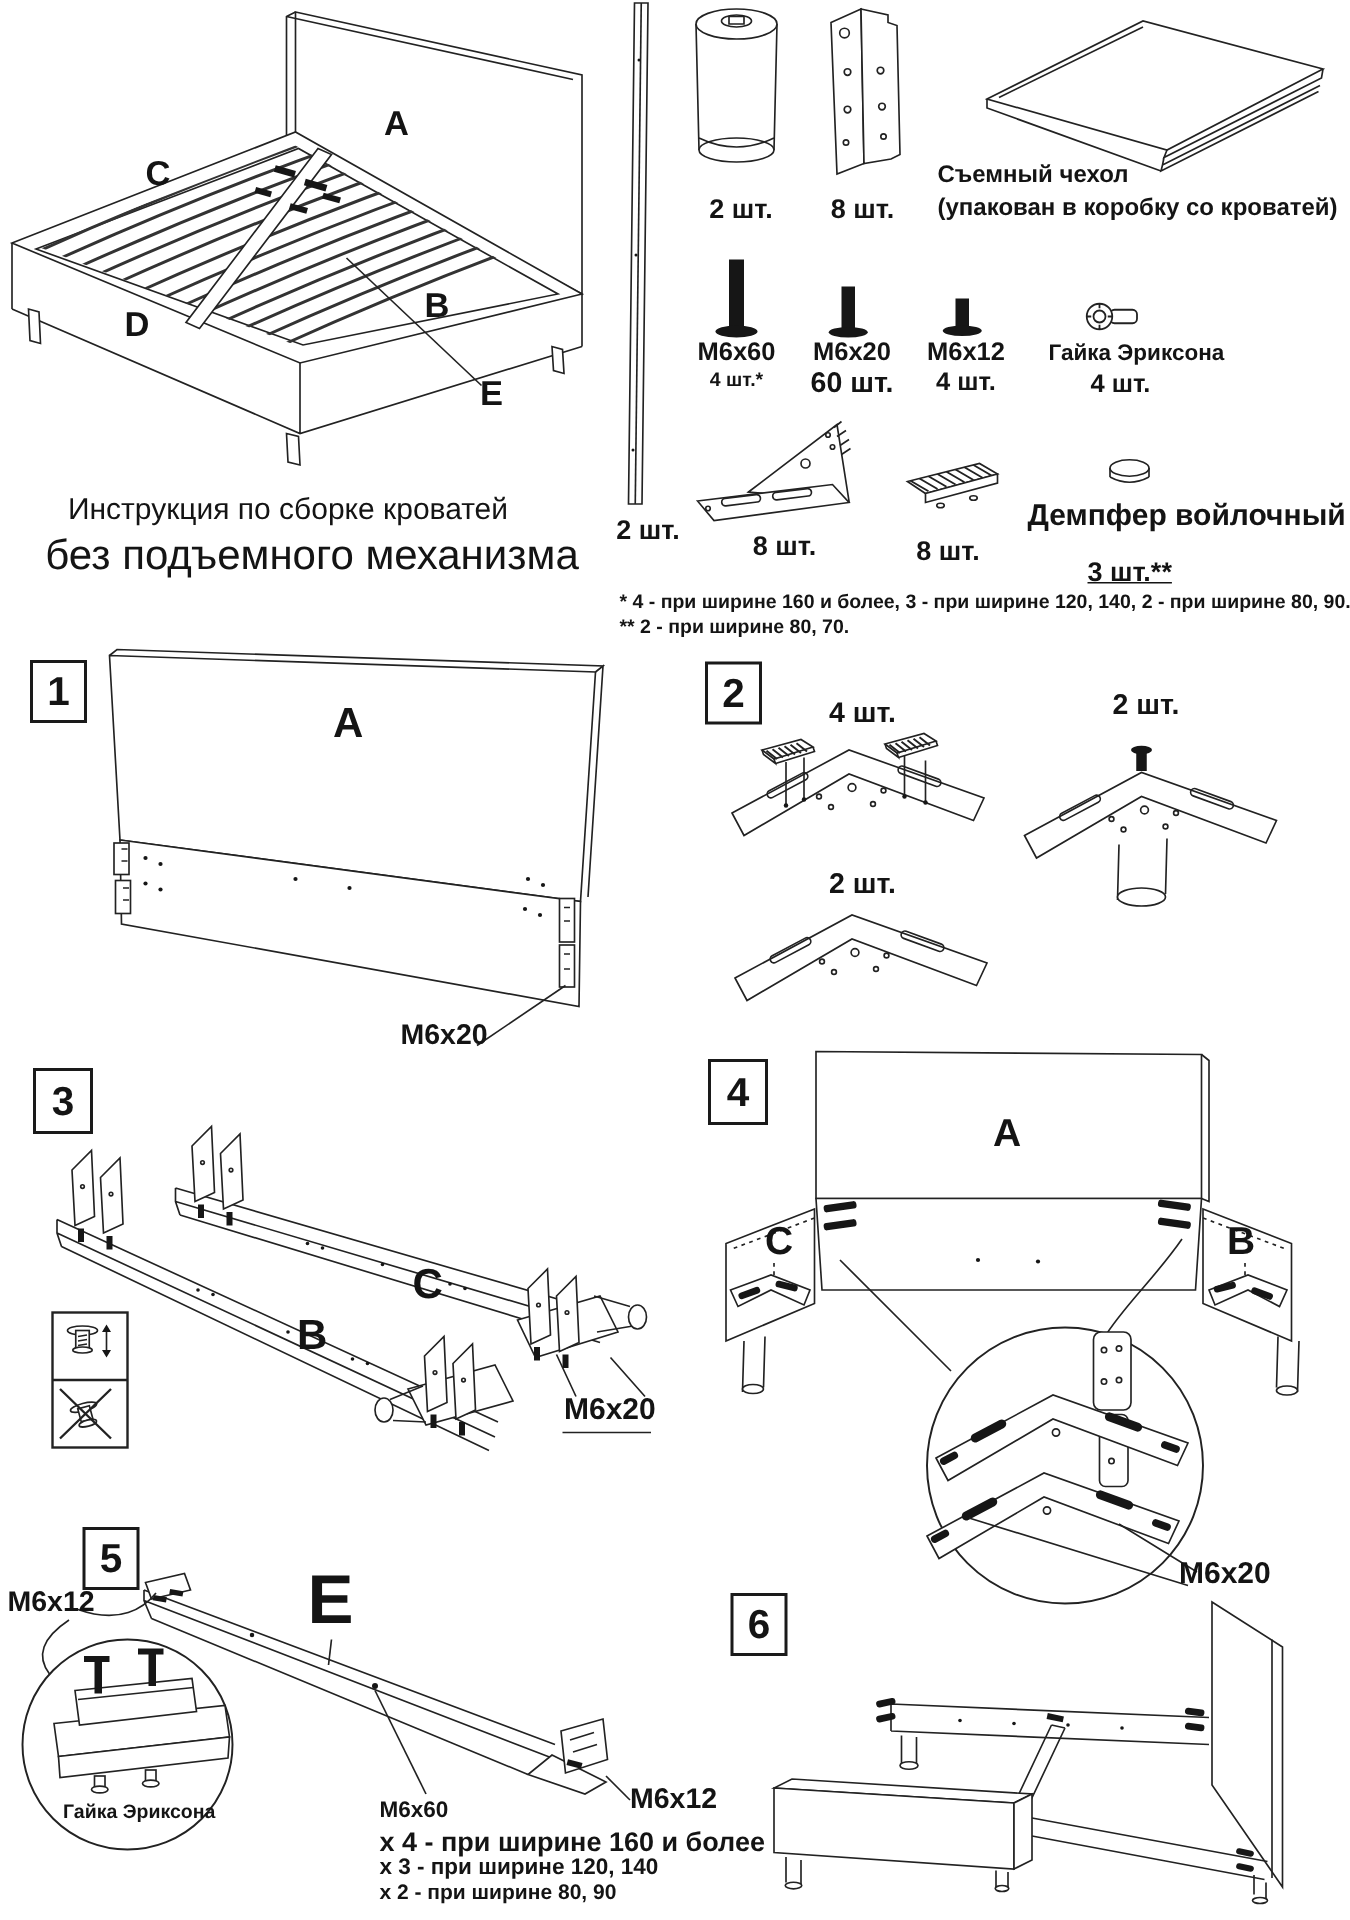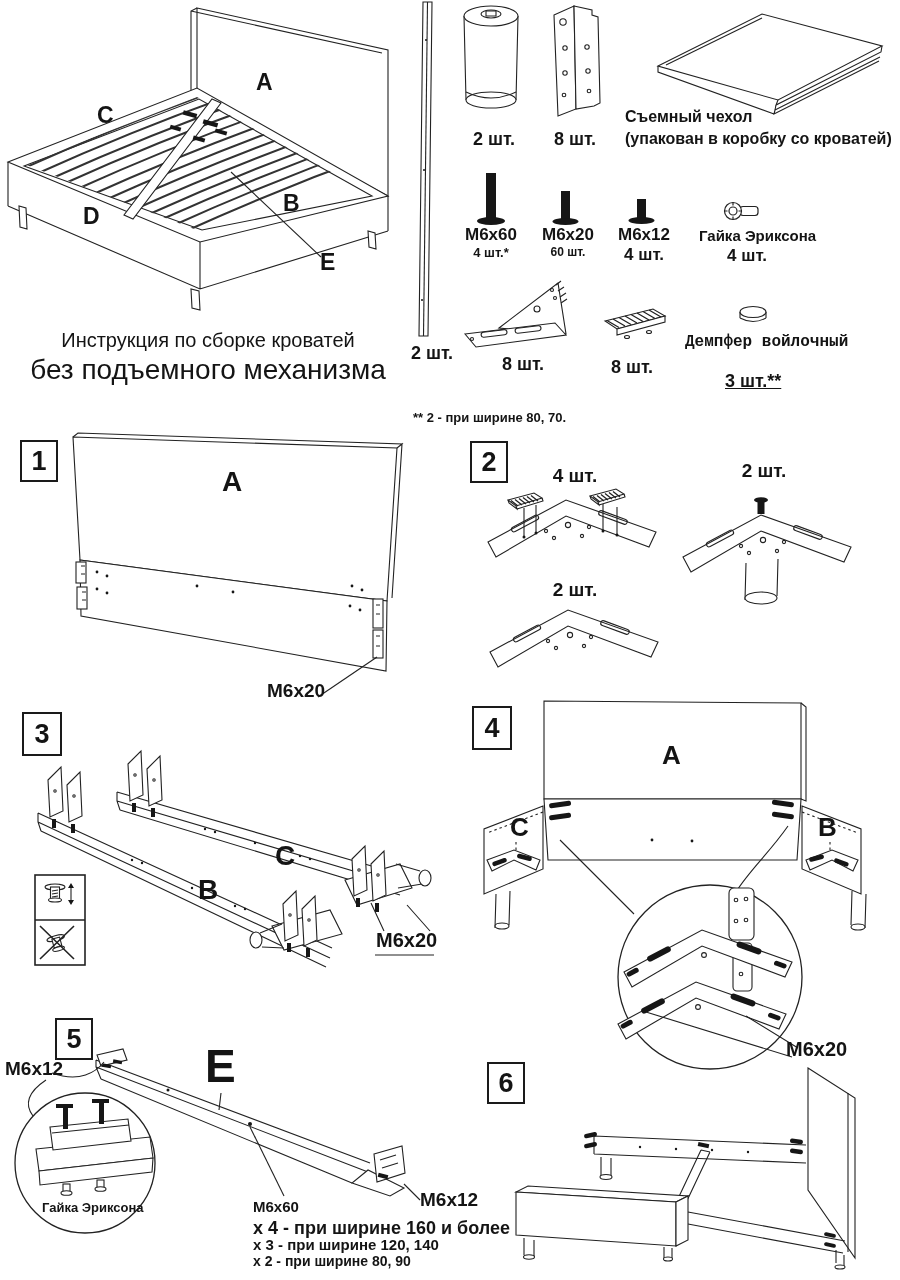--- a/index.html
+++ b/index.html
@@ -366,49 +366,50 @@
     <polygon points="516,1192 676,1202 688,1196 528,1186" fill="#fff"></polygon>
     <polygon points="516,1192 676,1202 676,1246 516,1235" fill="#fff"></polygon>
     <polygon points="676,1202 688,1196 688,1240 676,1246" fill="#fff"></polygon>
     <path d="M524,1238 L524,1255 M534,1240 L534,1257"></path>
         <ellipse cx="529" cy="1257" rx="5.5" ry="2.2" fill="#fff"></ellipse>
     <path d="M664,1247 L664,1258 M672,1248 L672,1259"></path>
         <ellipse cx="668" cy="1259" rx="4.5" ry="2" fill="#fff"></ellipse>
   </g>
 </svg>
 
-  <div class="lbl reg ctr" style="left:30px;top:330px;width:356px;font-size:20px;text-align:center;">Инструкция по сборке кроватей</div>
+  <div class="lbl reg ctr" style="left:14px;top:330px;width:356px;font-size:20px;text-align:center;">Инструкция по сборке кроватей</div>
   <div class="lbl reg ctr" style="left:30px;top:355px;width:356px;font-size:28px;">без подъемного механизма</div>
 
   <div class="lbl" style="left:256px;top:70px;font-size:23px;">A</div>
   <div class="lbl" style="left:283px;top:191px;font-size:23px;">B</div>
   <div class="lbl" style="left:97px;top:103px;font-size:23px;">C</div>
   <div class="lbl" style="left:83px;top:204px;font-size:23px;">D</div>
   <div class="lbl" style="left:320px;top:250px;font-size:23px;">E</div>
 
   <div class="lbl ctr" style="left:405px;top:344px;width:54px;font-size:18px;">2 шт.</div>
   <div class="lbl ctr" style="left:466px;top:130px;width:56px;font-size:18px;">2 шт.</div>
   <div class="lbl ctr" style="left:546px;top:130px;width:58px;font-size:18px;">8 шт.</div>
   <div class="lbl" style="left:625px;top:109px;font-size:16px;">Съемный чехол</div>
   <div class="lbl" style="left:625px;top:131px;font-size:16px;">(упакован в коробку со кроватей)</div>
 
   <div class="lbl ctr" style="left:459px;top:226px;width:64px;font-size:17px;">M6x60</div>
   <div class="lbl ctr" style="left:459px;top:246px;width:64px;font-size:13px;">4 шт.*</div>
   <div class="lbl ctr" style="left:536px;top:226px;width:64px;font-size:17px;">M6x20</div>
-  <div class="lbl ctr" style="left:536px;top:246px;width:64px;font-size:12px;">60 шт.</div>
+  <div class="lbl ctr" style="left:536px;top:246px;width:64px;font-size:19px;">60 шт.</div>
   <div class="lbl ctr" style="left:613px;top:226px;width:62px;font-size:17px;">M6x12</div>
   <div class="lbl ctr" style="left:613px;top:246px;width:62px;font-size:17px;">4 шт.</div>
   <div class="lbl" style="left:699px;top:228px;font-size:15px;">Гайка Эриксона</div>
   <div class="lbl ctr" style="left:712px;top:247px;width:70px;font-size:17px;">4 шт.</div>
 
   <div class="lbl ctr" style="left:495px;top:355px;width:56px;font-size:18px;">8 шт.</div>
   <div class="lbl ctr" style="left:604px;top:358px;width:56px;font-size:18px;">8 шт.</div>
-  <div class="lbl" style="left:685px;top:334px;font-size:16px;font-family:Liberation Mono, monospace;">Демпфер войлочный</div>
+  <div class="lbl" style="left:685px;top:334px;font-size:20px;">Демпфер войлочный</div>
   <div class="lbl" style="left:725px;top:372px;font-size:18px;text-decoration:underline;">3 шт.**</div>
 
+  <div class="lbl" style="left:413px;top:394px;font-size:13px;">* 4 - при ширине 160 и более, 3 - при ширине 120, 140, 2 - при ширине 80, 90.</div>
   <div class="lbl" style="left:413px;top:411px;font-size:13px;">** 2 - при ширине 80, 70.</div>
 
   <div class="stepbox" style="left:20px;top:440px;">1</div>
   <div class="lbl" style="left:222px;top:467px;font-size:28px;">A</div>
   <div class="lbl" style="left:267px;top:681px;font-size:19px;">M6x20</div>
 
   <div class="stepbox" style="left:470px;top:441px;">2</div>
   <div class="lbl ctr" style="left:545px;top:466px;width:60px;font-size:19px;">4 шт.</div>
   <div class="lbl ctr" style="left:545px;top:580px;width:60px;font-size:19px;">2 шт.</div>
   <div class="lbl ctr" style="left:734px;top:461px;width:60px;font-size:19px;">2 шт.</div>

